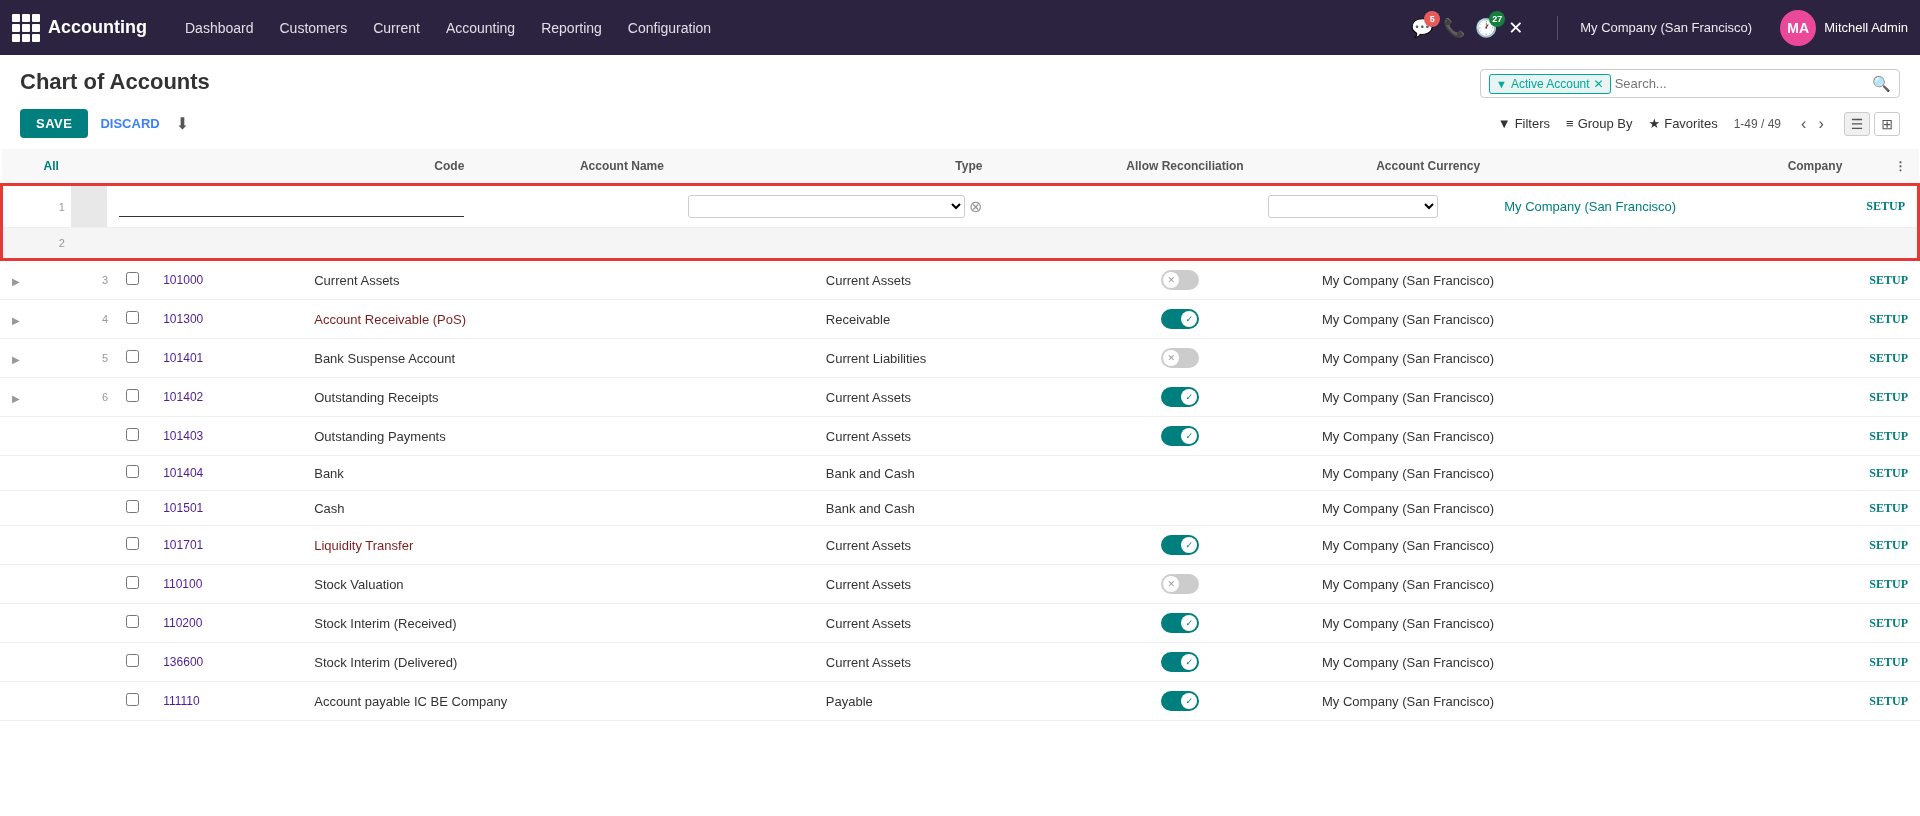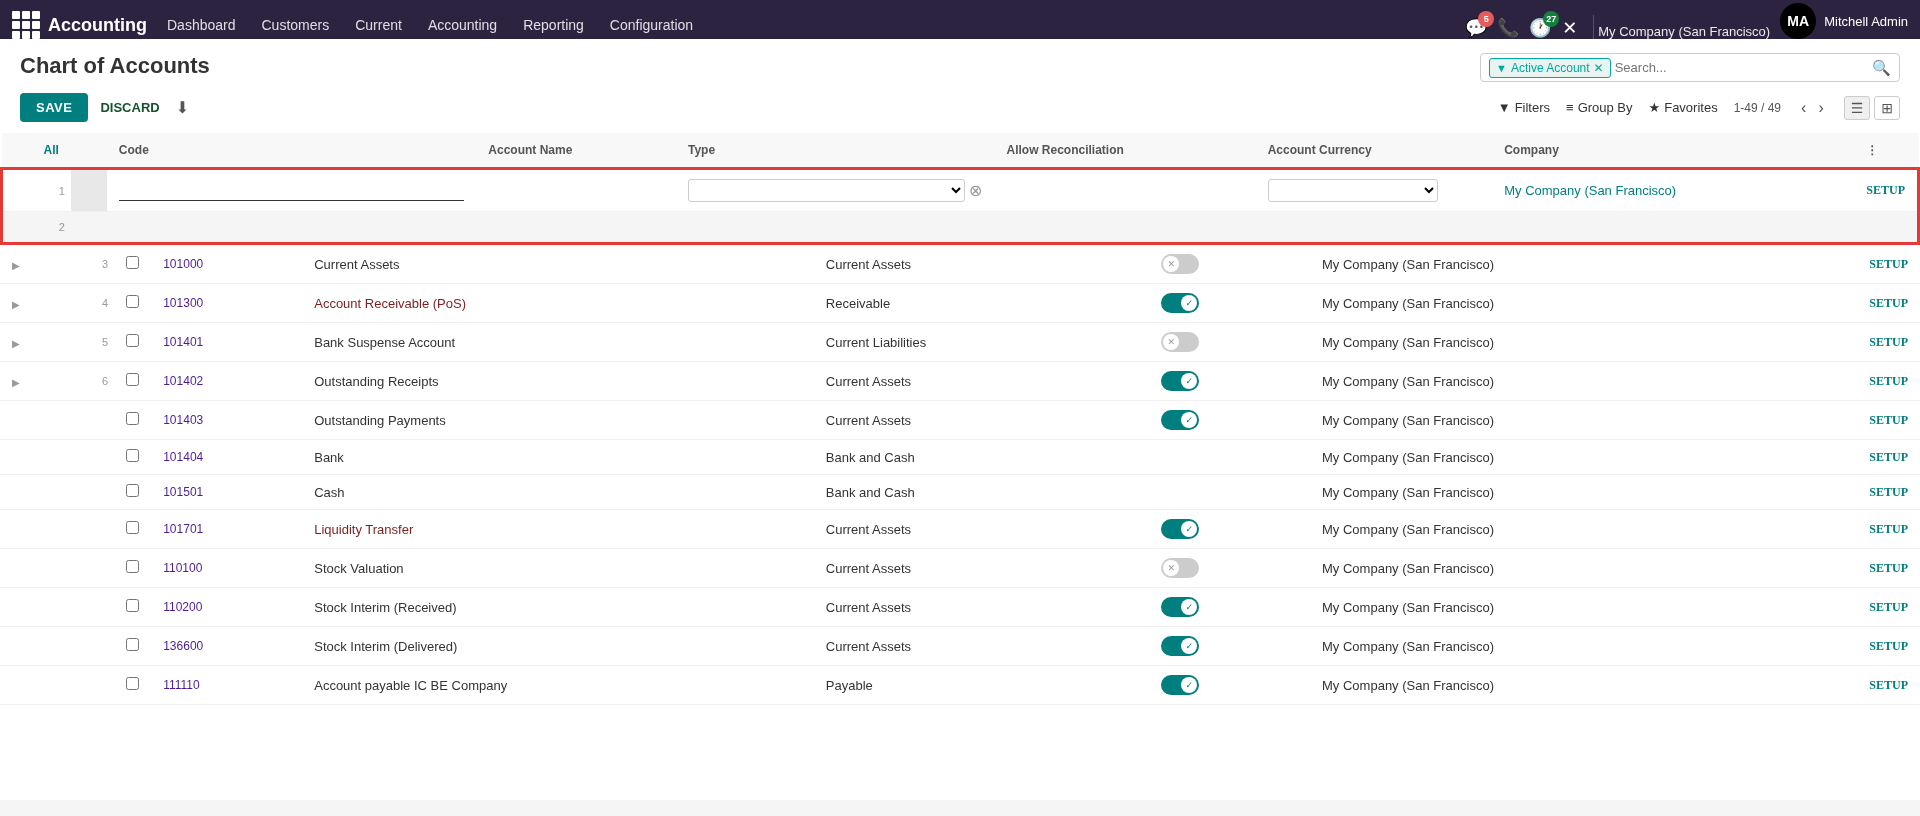--- a/index.html
+++ b/index.html
@@ -3,24 +3,24 @@
   <meta charset="utf-8">
   <style>
     * { box-sizing: border-box; margin: 0; padding: 0; font-family: 'Segoe UI', Arial, sans-serif; }
     body { background: #f5f5f5; font-size: 13px; color: #333; }
 
     
     .topnav {
       background: #2c2340;
       color: #fff;
       display: flex;
-      align-items: flex-end;
-      height: 39px;
+      align-items: center;
+      height: 55px;
       padding: 0 12px;
-      gap: 0;
+      gap: 18px;
     }
     .topnav-logo {
       display: flex;
       align-items: center;
       gap: 8px;
       margin-right: 8px;
     }
     .topnav-logo-icon {
       width: 28px;
       height: 28px;
@@ -93,21 +93,21 @@
       align-items: center;
       gap: 8px;
       color: #fff;
       font-size: 13px;
       cursor: pointer;
     }
     .avatar {
       width: 36px;
       height: 36px;
       border-radius: 50%;
-      background: #000000;
+      background: #ec4899;
       display: flex;
       align-items: center;
       justify-content: center;
       font-size: 14px;
       font-weight: 600;
       color: #fff;
       overflow: hidden;
     }
 
     
@@ -187,21 +187,21 @@
       border-radius: 4px;
       padding: 7px 16px;
       font-size: 13px;
       font-weight: 600;
       cursor: pointer;
       letter-spacing: 0.5px;
     }
     .btn-discard {
       background: none;
       border: none;
-      color: #14532d;
+      color: #3b82f6;
       font-size: 13px;
       font-weight: 600;
       cursor: pointer;
       padding: 7px 4px;
     }
     .btn-download {
       background: none;
       border: none;
       color: #555;
       font-size: 16px;
@@ -254,21 +254,21 @@
       width: 100%;
       border-collapse: collapse;
       font-size: 13px;
     }
     thead tr {
       background: #f8f8f8;
       border-bottom: 2px solid #e0e0e0;
     }
     thead th {
       padding: 10px 12px;
-      text-align: left;
+      text-align: right;
       font-weight: 600;
       color: #555;
       font-size: 12px;
       white-space: nowrap;
       border-bottom: 1px solid #ddd;
     }
     thead th.th-all {
       color: #017e7e;
       font-weight: 700;
     }

